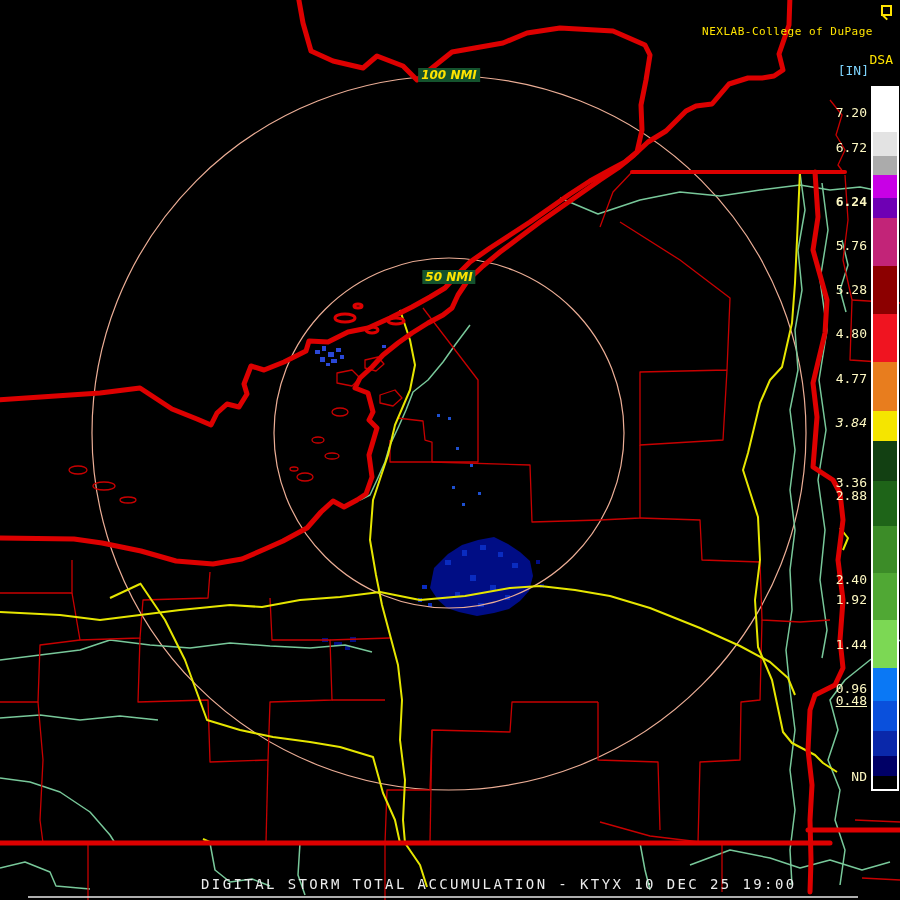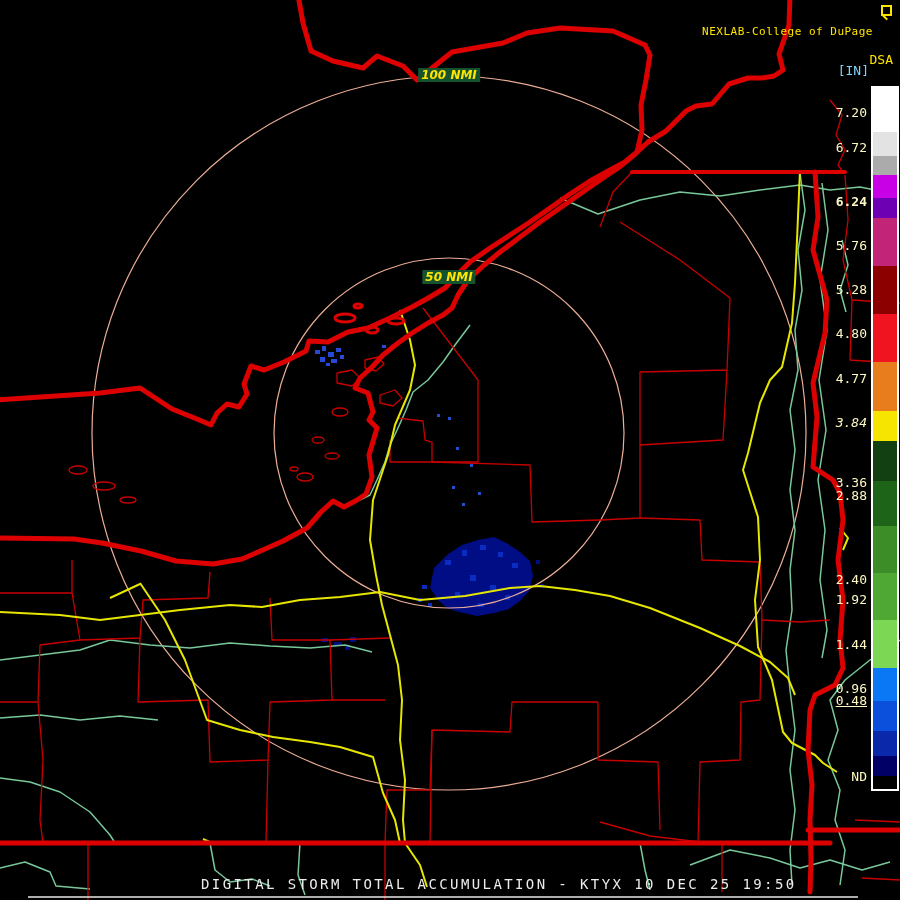--- a/index.html
+++ b/index.html
@@ -233,14 +233,14 @@
       <div class="scale-label" style="top: 475px;">3.36</div>
       <div class="scale-label" style="top: 488px;">2.88</div>
       <div class="scale-label" style="top: 548px; margin-top: 24px;">2.40</div>
       <div class="scale-label" style="top: 592px;">1.92</div>
       <div class="scale-label" style="top: 637px;">1.44</div>
       <div class="scale-label" style="top: 681px;">0.96</div>
       <div class="scale-label" style="top: 693px; text-decoration: underline;">0.48</div>
       <div class="scale-label" style="top: 769px;">ND</div>
     </div>
 
-  <div class="caption">DIGITAL STORM TOTAL ACCUMULATION - KTYX 10 DEC 25 19:50</div>
+  <div class="caption">DIGITAL STORM TOTAL ACCUMULATION - KTYX 10 DEC 25 19:00</div>
 </div>
 
 </body></html>

